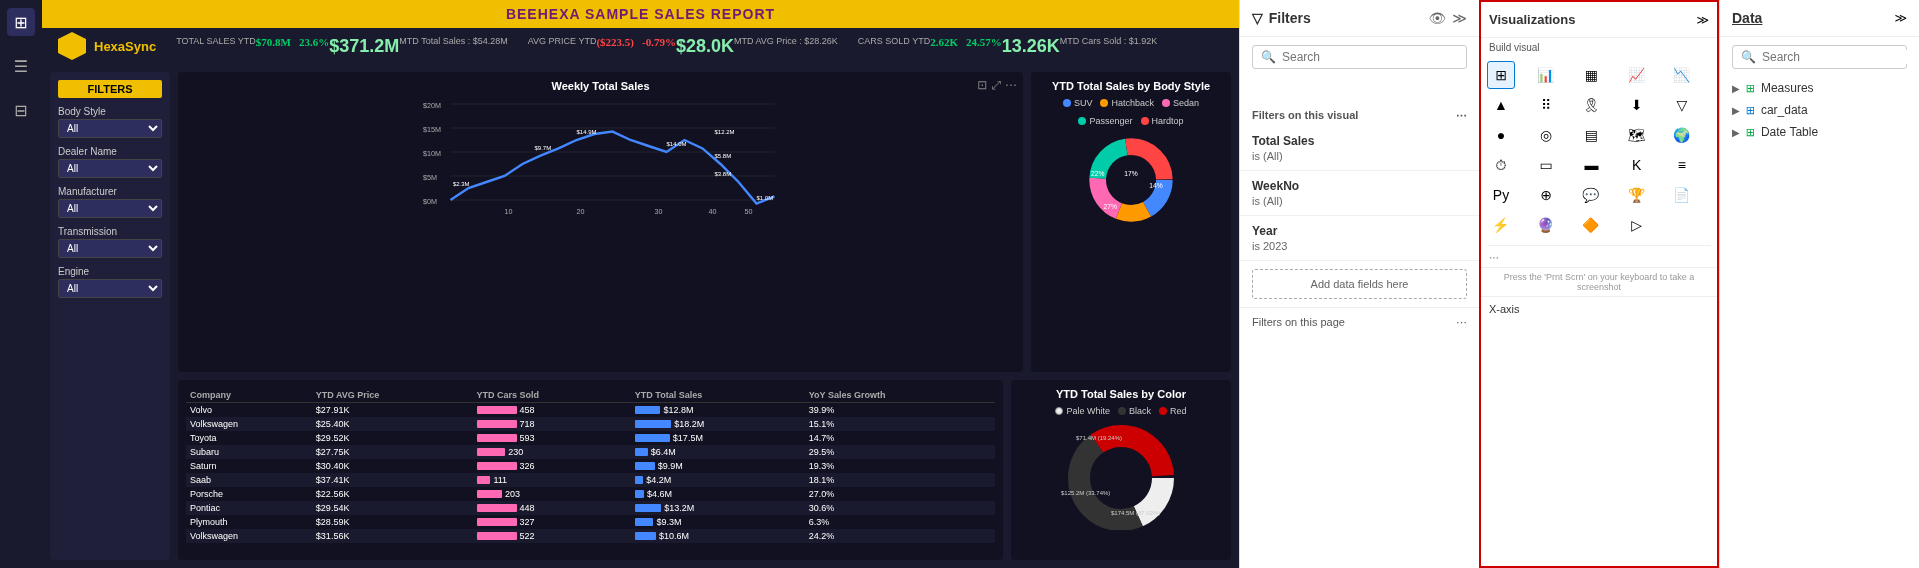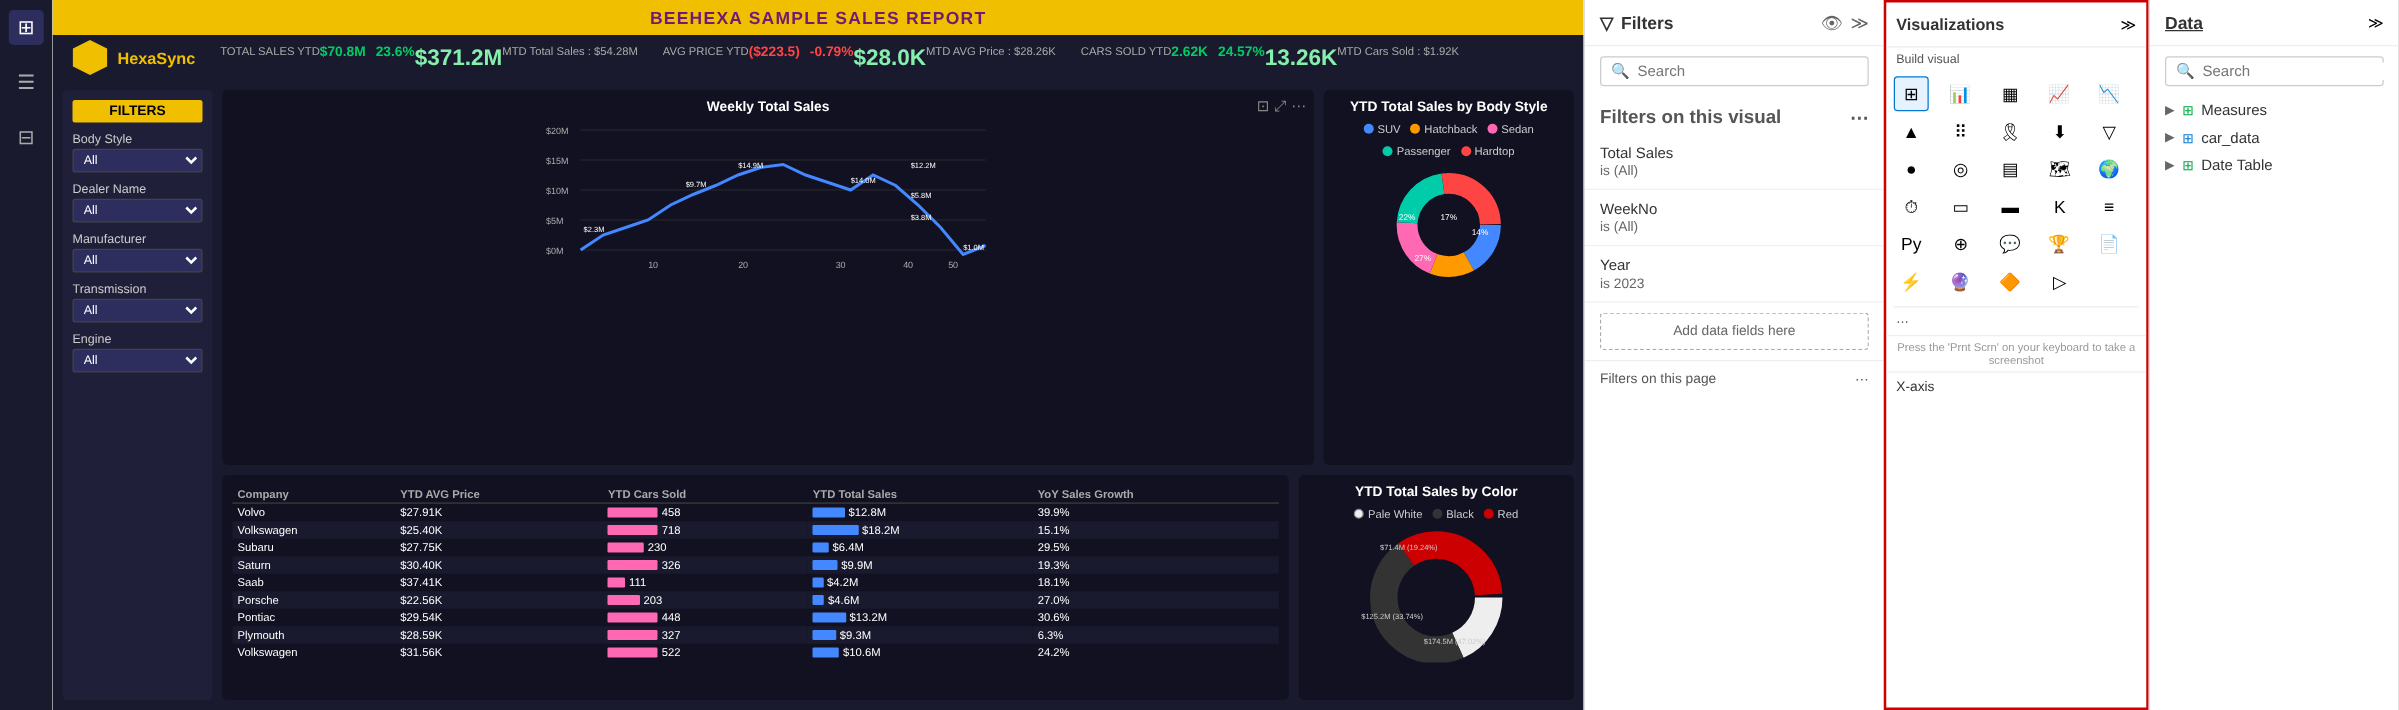--- a/index.html
+++ b/index.html
@@ -75,21 +75,21 @@
     .metric-group {
       display: flex;
       flex-direction: row;
       align-items: flex-start;
     }
     .metric-label { color: #aaa; font-size: 9px; text-transform: uppercase; }
     .metric-value { color: #86efac; font-size: 18px; font-weight: 700; }
     .metric-sub { color: #aaa; font-size: 9px; }
     .metric-change-pos { color: #00cc66; font-size: 11px; font-weight: 600; }
     .metric-change-neg { color: #ff4444; font-size: 11px; font-weight: 600; }
-    .metric-inline { display: flex; align-items: flex-start; gap: 8px; }
+    .metric-inline { display: flex; align-items: flex-start; gap: 8px; font-family: Liberation Serif, serif; }
 
     
     .dashboard-area {
       flex: 1;
       background: #1a1a2e;
       display: flex;
       padding: 8px;
       gap: 8px;
       overflow: hidden;
     }
@@ -228,31 +228,32 @@
     }
     .search-box input {
       border: none;
       outline: none;
       font-size: 12px;
       flex: 1;
       color: #333;
     }
     .filter-section-header {
       padding: 8px 12px 4px;
-      font-size: 15px;
+      font-size: 11px;
       color: #555;
       font-weight: 600;
       display: flex;
       justify-content: space-between;
+      margin-top: 24px;
     }
     .filter-item {
       padding: 8px 12px;
       border-bottom: 1px solid #f0f0f0;
     }
-    .filter-item-name { font-size: 12px; color: #333; font-weight: 400; margin-bottom: 2px; }
+    .filter-item-name { font-size: 12px; color: #333; font-weight: 700; margin-bottom: 2px; }
     .filter-item-value { font-size: 11px; color: #666; }
     .add-fields-btn {
       margin: 8px 12px;
       border: 1px dashed #aaa;
       border-radius: 3px;
       padding: 8px;
       text-align: center;
       color: #666;
       font-size: 11px;
       cursor: pointer;
@@ -261,21 +262,21 @@
       padding: 8px 12px;
       border-top: 1px solid #eee;
       font-size: 11px;
       color: #555;
       display: flex;
       justify-content: space-between;
     }
 
     
     .viz-panel {
-      width: 212px;
+      width: 240px;
       background: #fff;
       border: 2px solid #cc0000;
       display: flex;
       flex-direction: column;
       overflow: hidden;
     }
     .viz-header {
       display: flex;
       align-items: center;
       justify-content: space-between;
@@ -556,20 +557,31 @@
     <td>$25.40K</td>
     <td>
                     <div class="bar-cell"><div class="bar-pink" style="width:40px"></div>718</div>
                   </td>
     <td>
                     <div class="bar-cell"><div class="bar-blue" style="width:36.4px"></div>$18.2M</div>
                   </td>
     <td>15.1%</td>
   </tr>
                 <tr>
+    <td>Toyota</td>
+    <td>$29.52K</td>
+    <td>
+                    <div class="bar-cell"><div class="bar-pink" style="width:40px"></div>593</div>
+                  </td>
+    <td>
+                    <div class="bar-cell"><div class="bar-blue" style="width:35px"></div>$17.5M</div>
+                  </td>
+    <td>14.7%</td>
+  </tr>
+                <tr>
     <td>Subaru</td>
     <td>$27.75K</td>
     <td>
                     <div class="bar-cell"><div class="bar-pink" style="width:28.75px"></div>230</div>
                   </td>
     <td>
                     <div class="bar-cell"><div class="bar-blue" style="width:12.8px"></div>$6.4M</div>
                   </td>
     <td>29.5%</td>
   </tr>

